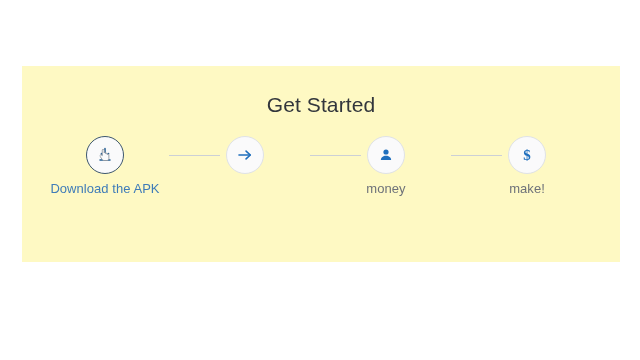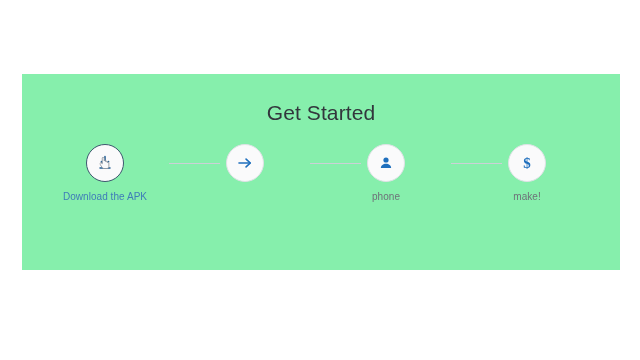--- a/index.html
+++ b/index.html
@@ -16,24 +16,24 @@
   #stage {
     position: relative;
     width: 640px;
     height: 360px;
   }
 
   
   #card {
     position: absolute;
     left: 22px;
-    top: 74px;
+    top: 66px;
     width: 598px;
     height: 196px;
-    background: #86efac;
+    background: #fef9c3;
   }
 
   
   #page-title {
     position: absolute;
     left: 0;
     top: 26px;
     width: 598px;
     text-align: center;
     font-size: 21px;
@@ -97,21 +97,21 @@
     position: absolute;
     left: 22px;
     top: 22px;
     width: 11px;
     height: 12px;
     pointer-events: none;
   }
 
   .caption {
     margin-top: 9px;
-    font-size: 10px;
+    font-size: 13px;
     line-height: 11.5px;
     color: #6e7279;
     letter-spacing: 0.05px;
   }
   .step.active .caption {
     color: #3f7cb8;
   }
 
   .connector {
     position: absolute;
@@ -163,21 +163,21 @@
       </div>
 
       <div class="step" style="left:364px;">
         <div class="circle">
           <svg width="16" height="16" viewBox="0 0 24 24">
             <circle cx="12" cy="7.5" r="3.9" fill="#1f6fbd"></circle>
             <path d="M4.3 19.5 C4.3 15.4 7.7 13 12 13 C16.3 13 19.7 15.4 19.7 19.5 Z" fill="#1f6fbd"></path>
           </svg>
         </div>
         <div class="caption">
-          <div>phone</div>
+          <div>money</div>
         </div>
       </div>
 
       <div class="step" style="left:505px;">
         <div class="circle">
           <span class="glyph">$</span>
         </div>
         <div class="caption">
           <div>make!</div>
         </div>

